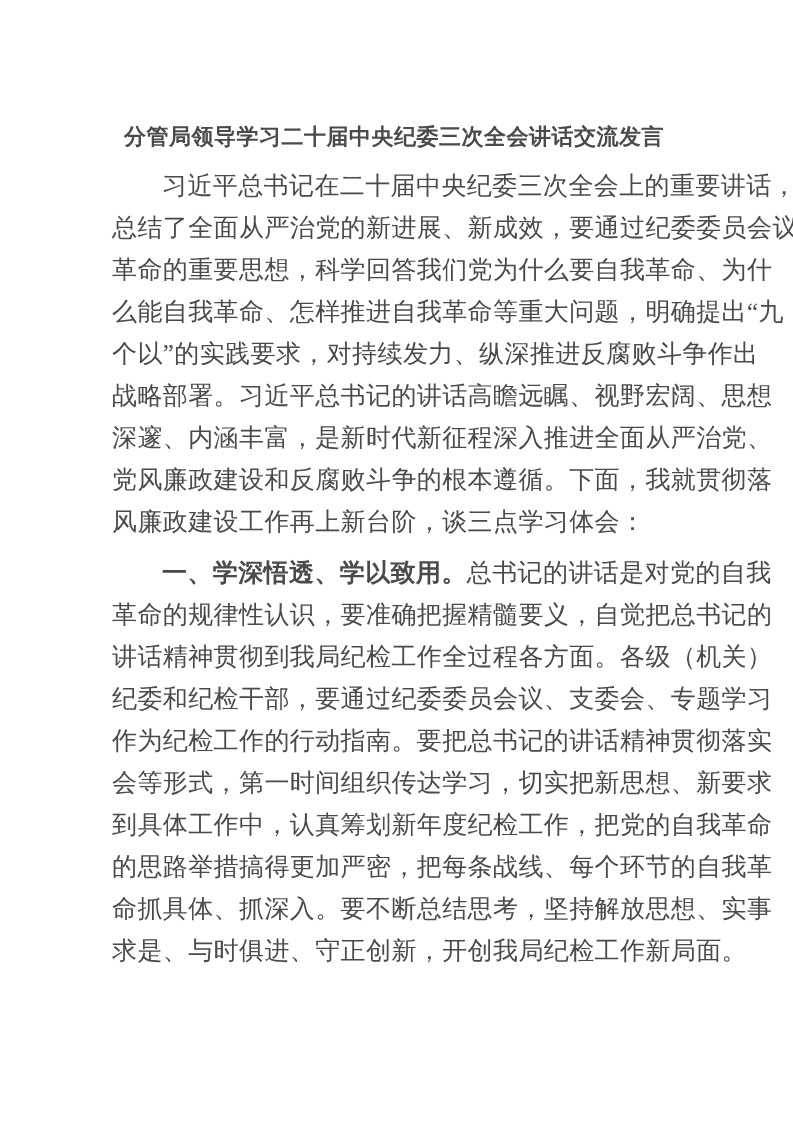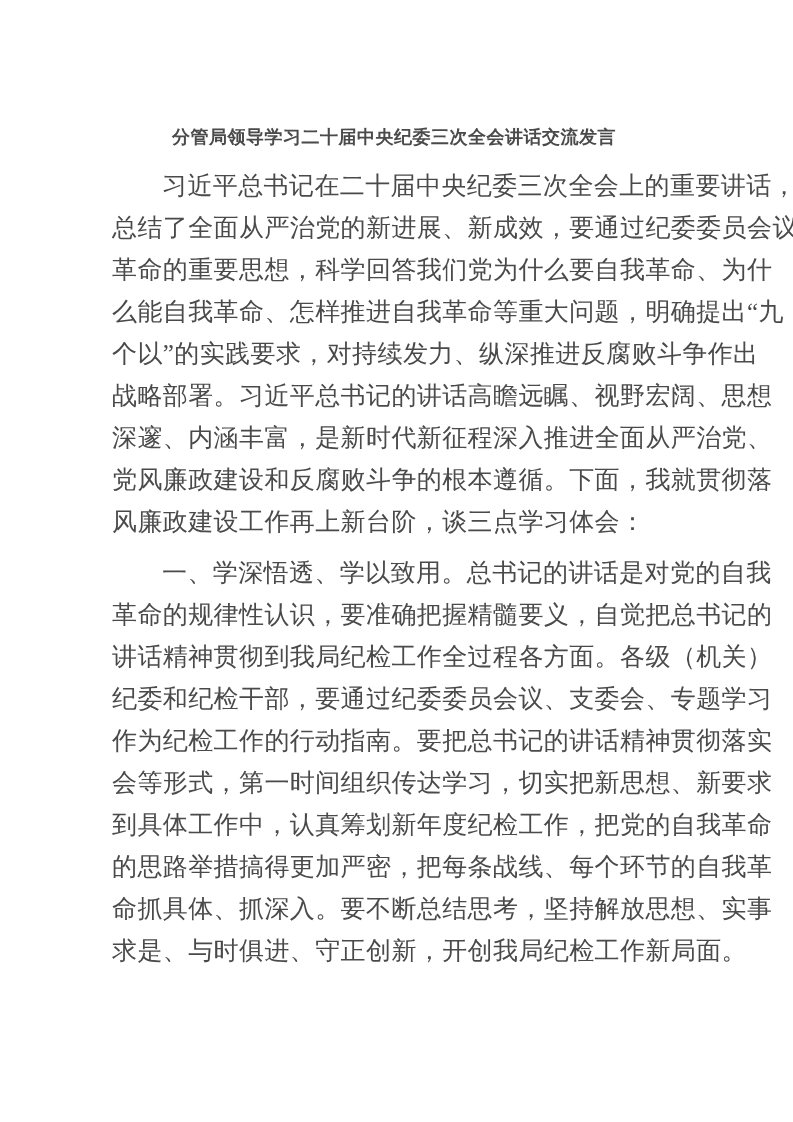--- a/index.html
+++ b/index.html
@@ -14,21 +14,21 @@
     margin: 0 auto;
     background: #ffffff;
     box-sizing: border-box;
     padding: 122px 117px 0 112px;
     overflow: hidden;
     font-family: "Liberation Serif", "DejaVu Serif", serif;
     color: #4a4a4a;
   }
   .doc-title {
     margin: 0 0 13px 0;
-    font-size: 18px;
+    font-size: 22px;
     font-weight: bold;
     line-height: 30px;
     text-align: center;
     letter-spacing: 0.5px;
     white-space: nowrap;
   }
   .paragraph {
     margin: 0;
   }
   .paragraph + .paragraph {
@@ -46,21 +46,21 @@
     overflow: visible;
   }
   .doc-line.first {
     text-indent: 2em;
   }
   .doc-line.last {
     text-align: left;
     text-align-last: auto;
   }
   .bold-lead {
-    font-weight: normal;
+    font-weight: bold;
   }
 </style>
 </head>
 <body>
 
 <div class="page" style="background: rgb(255, 255, 255); color: rgb(74, 74, 74);">
   <h1 class="doc-title">分管局领导学习二十届中央纪委三次全会讲话交流发言</h1>
   <div class="doc-body">
       <div class="paragraph">
         <div class="doc-line first">习近平总书记在二十届中央纪委三次全会上的重要讲话，</div>

